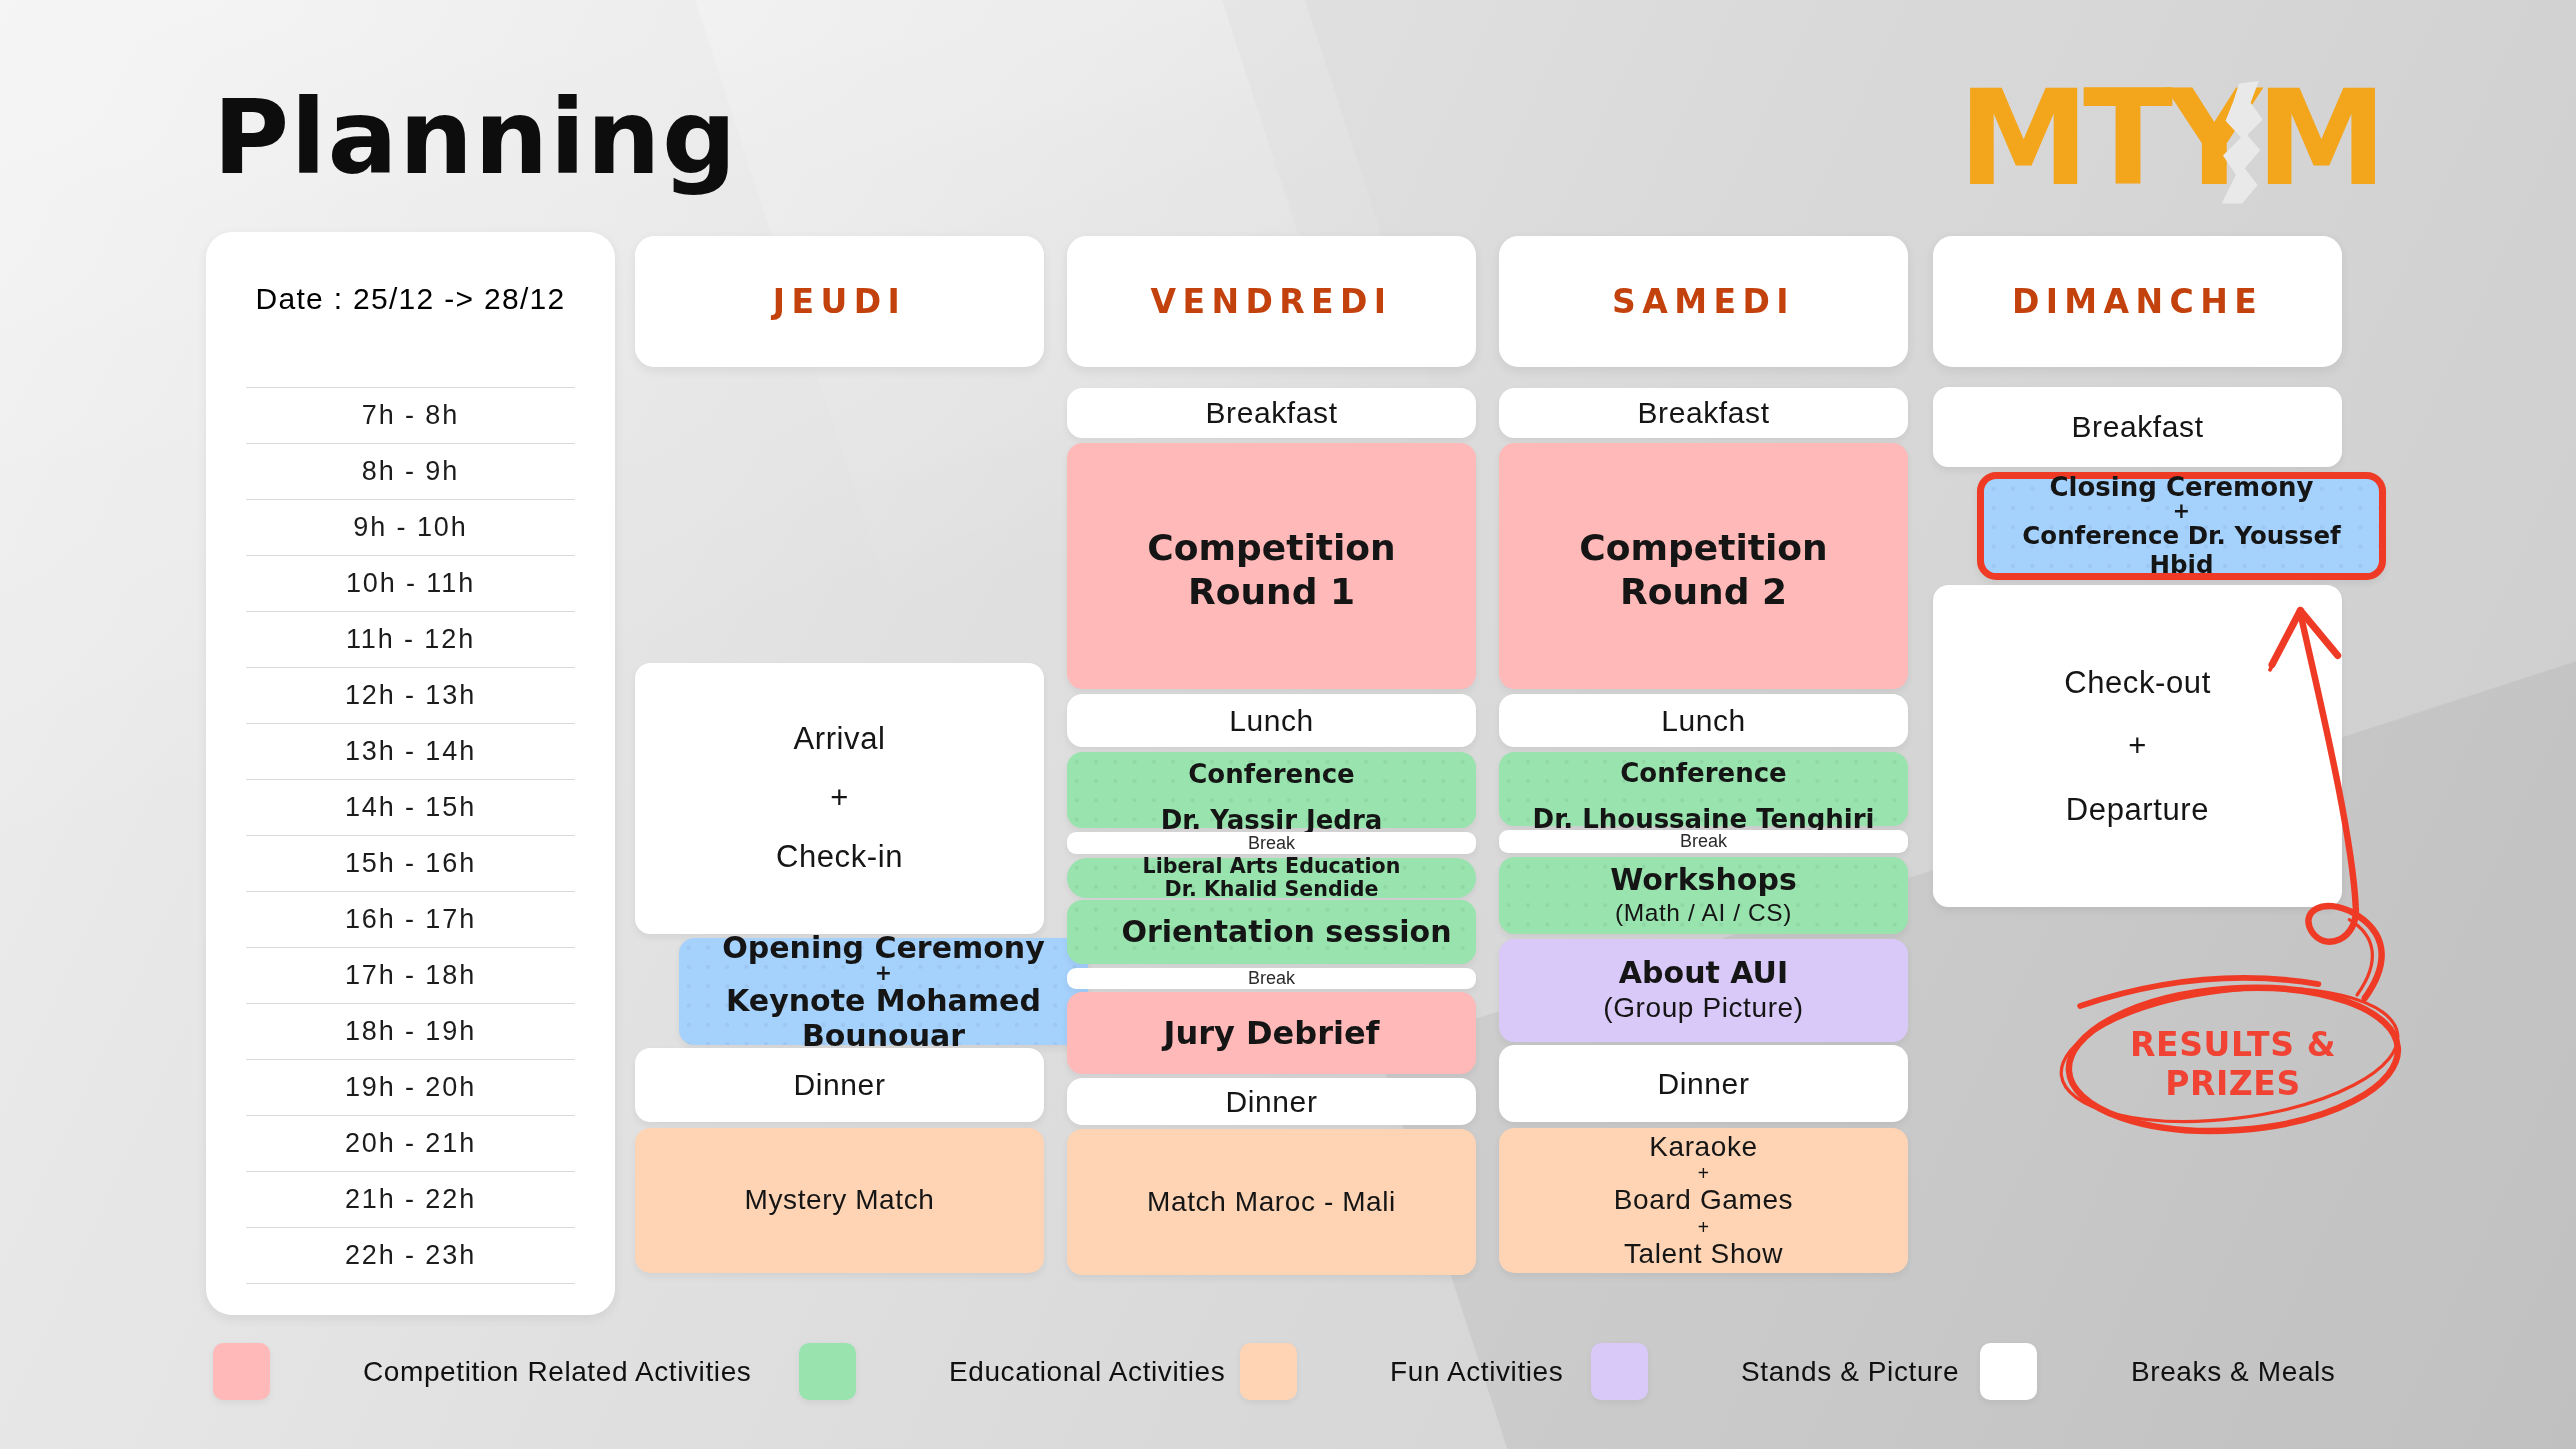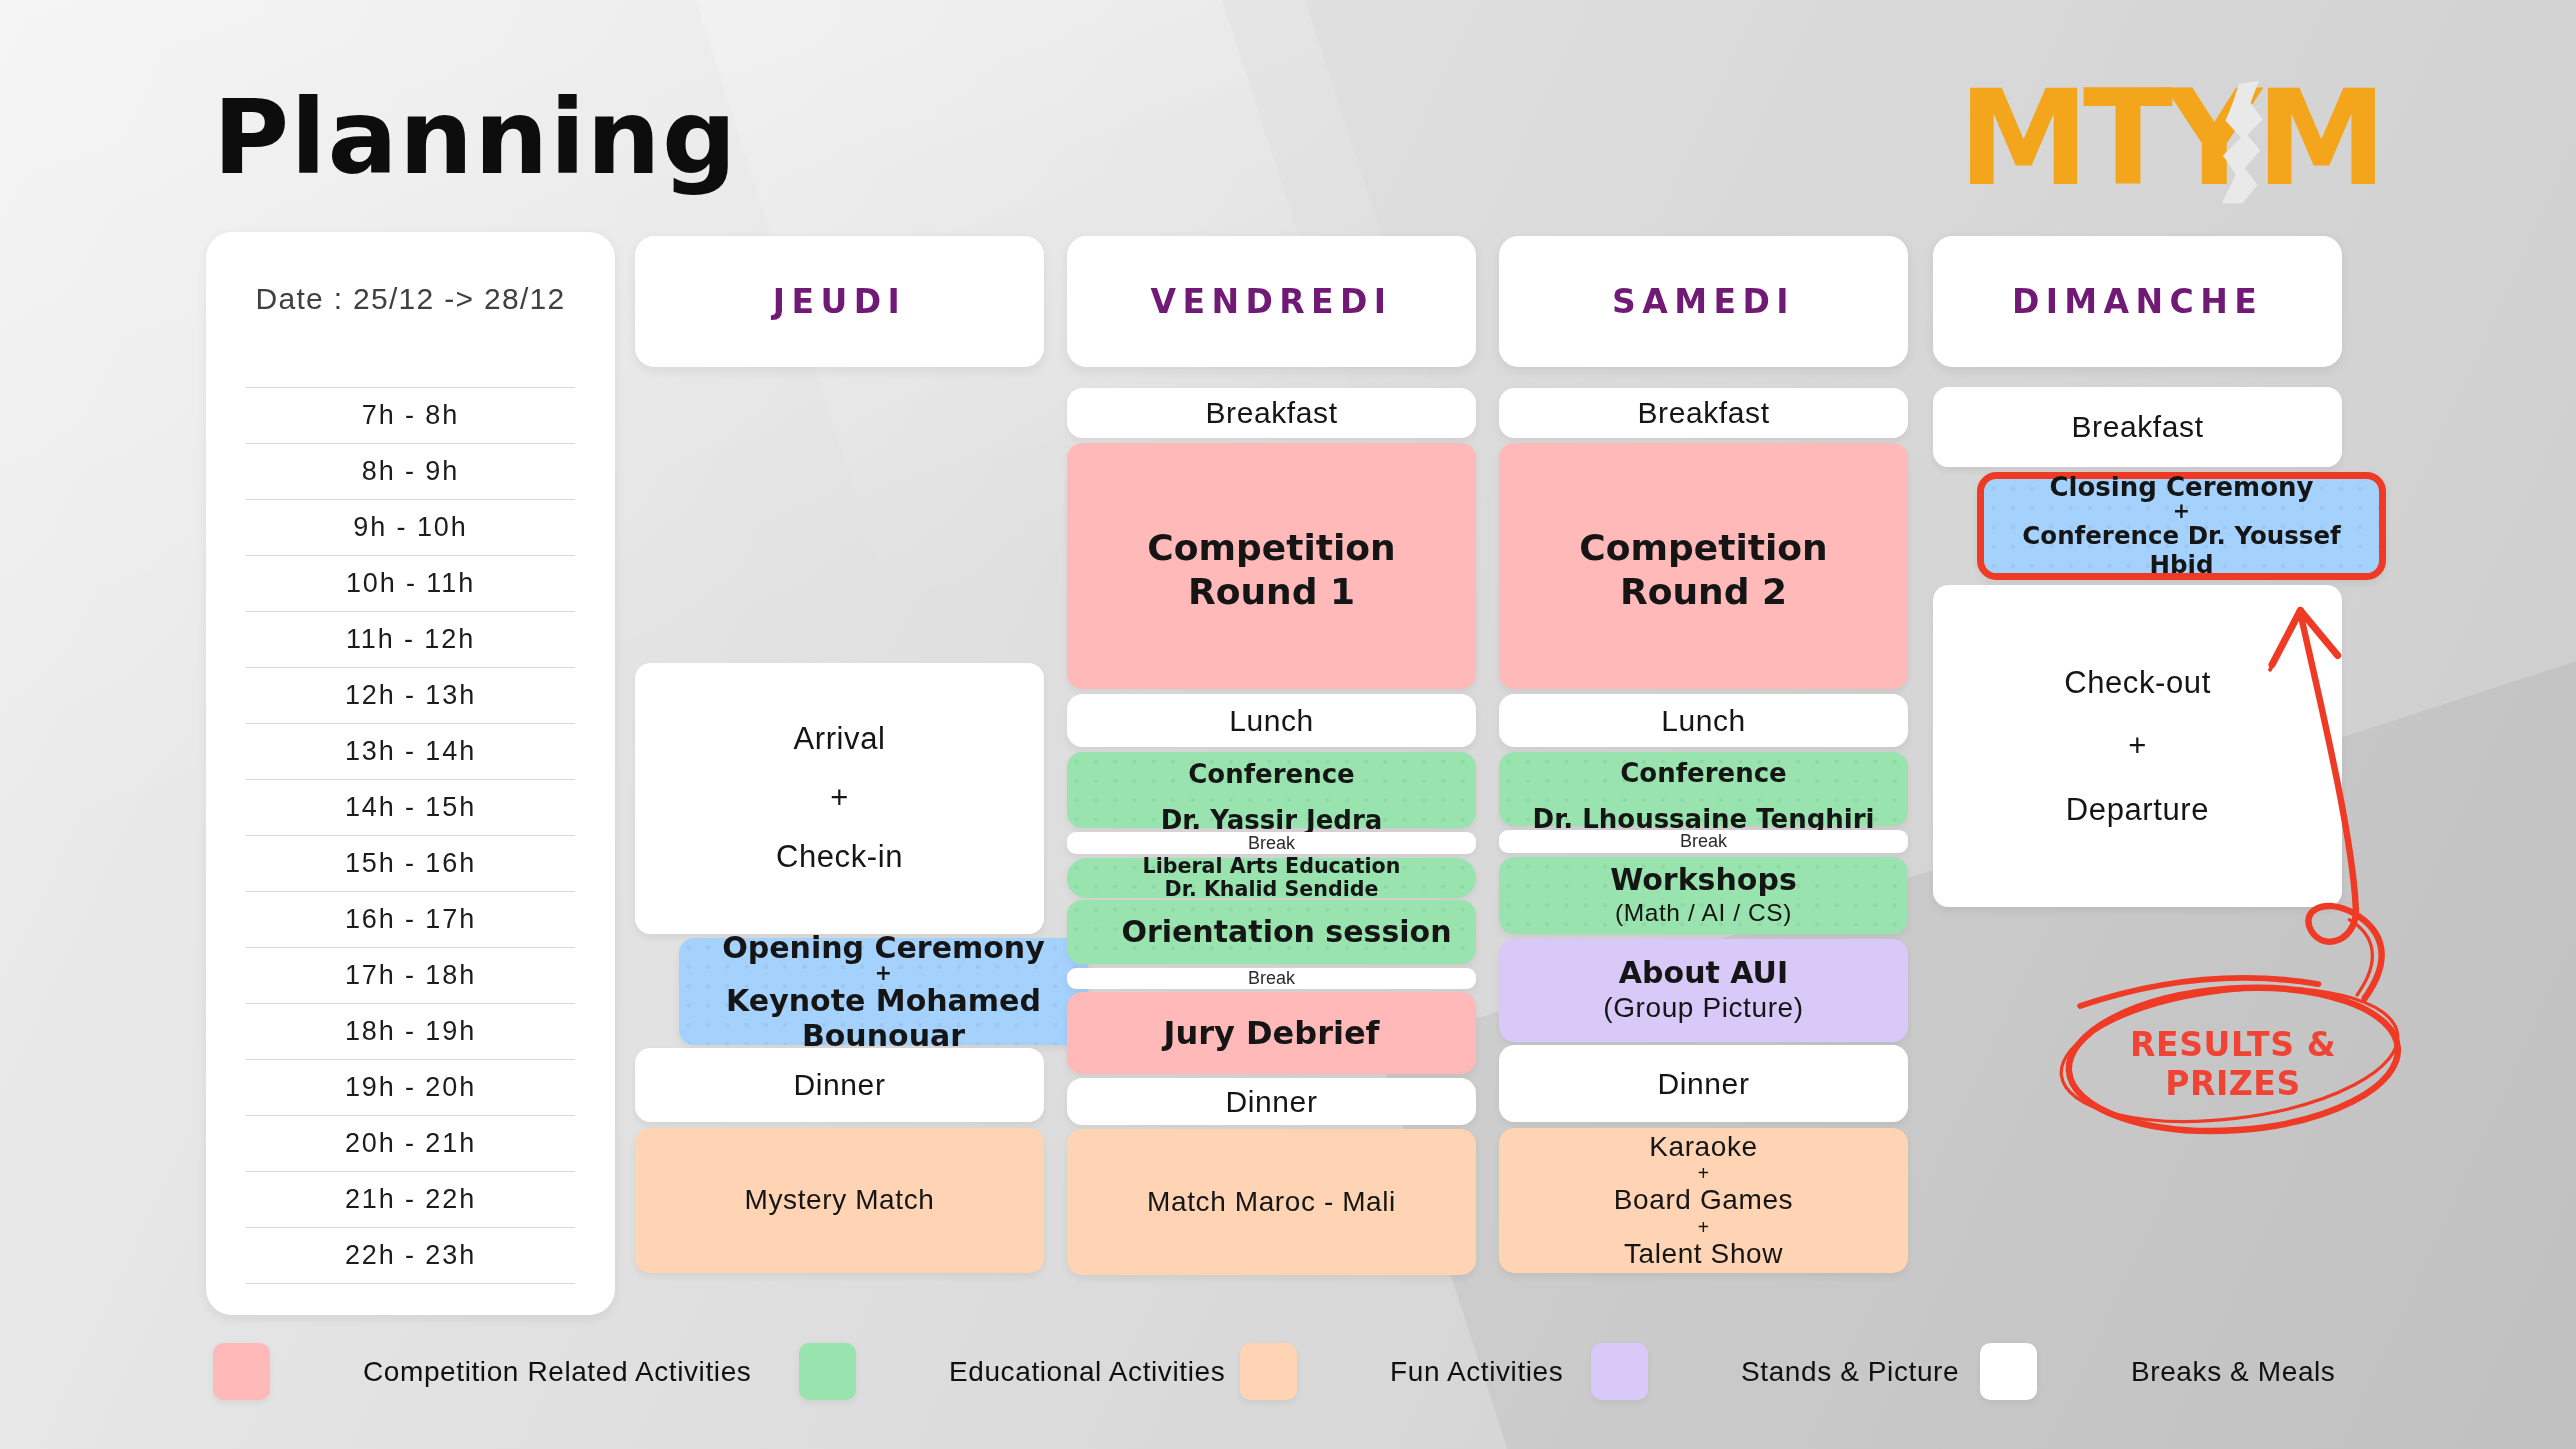--- a/index.html
+++ b/index.html
@@ -18,27 +18,27 @@
     font-family:"DejaVu Sans","Liberation Sans",sans-serif;
   }
   .logo{
     position:absolute;left:1958px;top:72px;font-size:132px;font-weight:800;letter-spacing:-6.4px;color:#F3A51C;
     font-family:"DejaVu Sans","Liberation Sans",sans-serif;line-height:1;
   }
   .logo svg{position:absolute;left:0;top:0;}
 
   .panel{position:absolute;background:#fff;border-radius:26px;box-shadow:0 3.9px 10.3px rgba(0,0,0,.07);}
   .time-card{left:206px;top:232px;width:409px;height:1083px;}
-  .date-label{position:absolute;top:50px;left:0;width:100%;text-align:center;font-size:30px;letter-spacing:1.3px;color:#404040;}
+  .date-label{position:absolute;top:50px;left:0;width:100%;text-align:center;font-size:30px;letter-spacing:1.3px;color:#000000;}
   .time-rows{position:absolute;top:155px;left:40px;right:40px;}
   .time-row{height:55px;border-top:1.3px solid #d9d9d9;display:flex;align-items:center;justify-content:center;font-size:27px;letter-spacing:1.9px;color:#1c1c1c;}
   .time-rows .time-row:last-child{border-bottom:1.3px solid #d9d9d9;}
 
   .day-header{position:absolute;top:236px;height:131px;background:#fff;border-radius:19.3px;display:flex;align-items:center;justify-content:center;box-shadow:0 3.9px 10.3px rgba(0,0,0,.07);}
-  .day-header span{font-size:33px;font-weight:800;letter-spacing:6.4px;color:#701a75;font-family:"DejaVu Sans","Liberation Sans",sans-serif;}
+  .day-header span{font-size:33px;font-weight:800;letter-spacing:6.4px;color:#c2410c;font-family:"DejaVu Sans","Liberation Sans",sans-serif;}
 
   .col-j{left:635px;width:409px;}
   .col-v{left:1067px;width:409px;}
   .col-s{left:1499px;width:409px;}
   .col-d{left:1933px;width:409px;}
 
   .card{
     position:absolute;display:flex;flex-direction:column;justify-content:center;align-items:center;
     text-align:center;border-radius:15.5px;box-shadow:0 3.2px 7.7px rgba(0,0,0,.06);padding:0 24.5px;box-sizing:border-box;
   }

